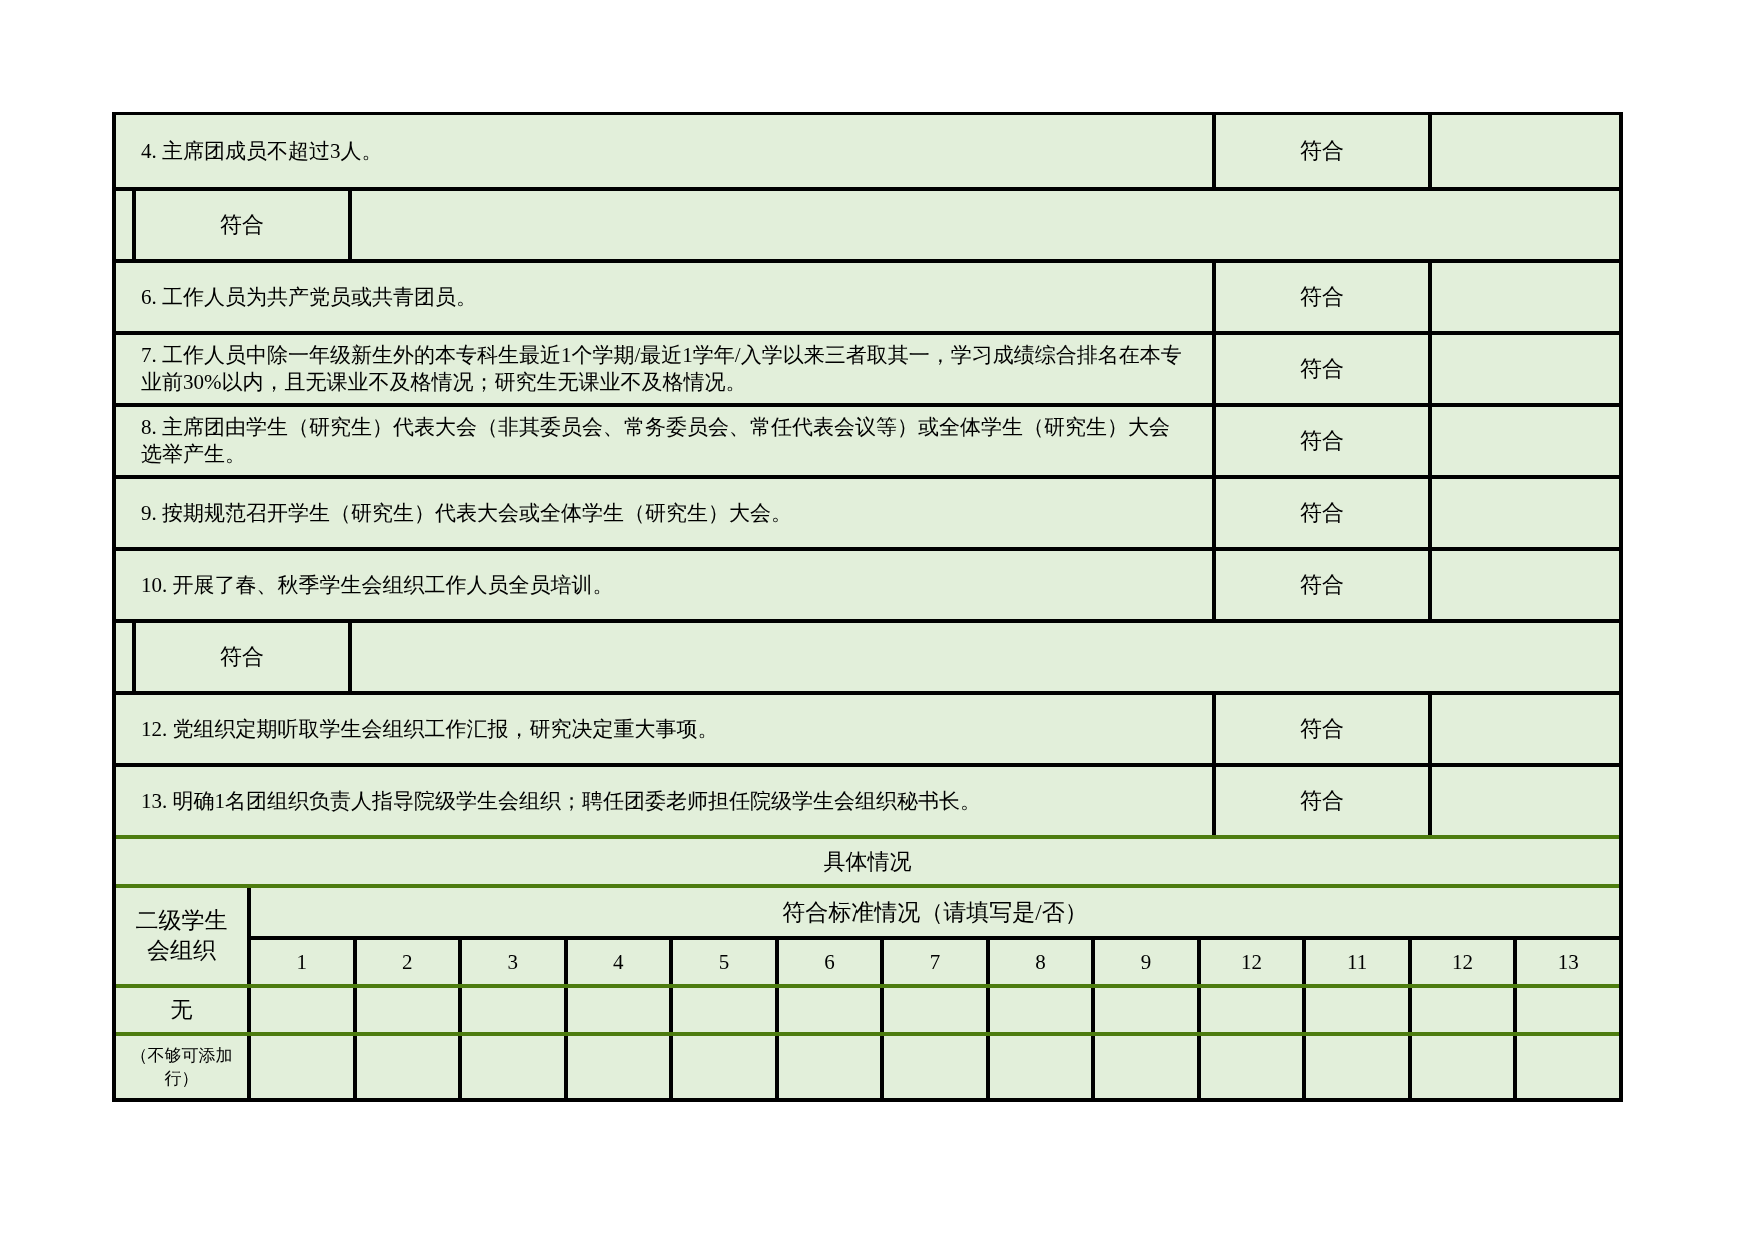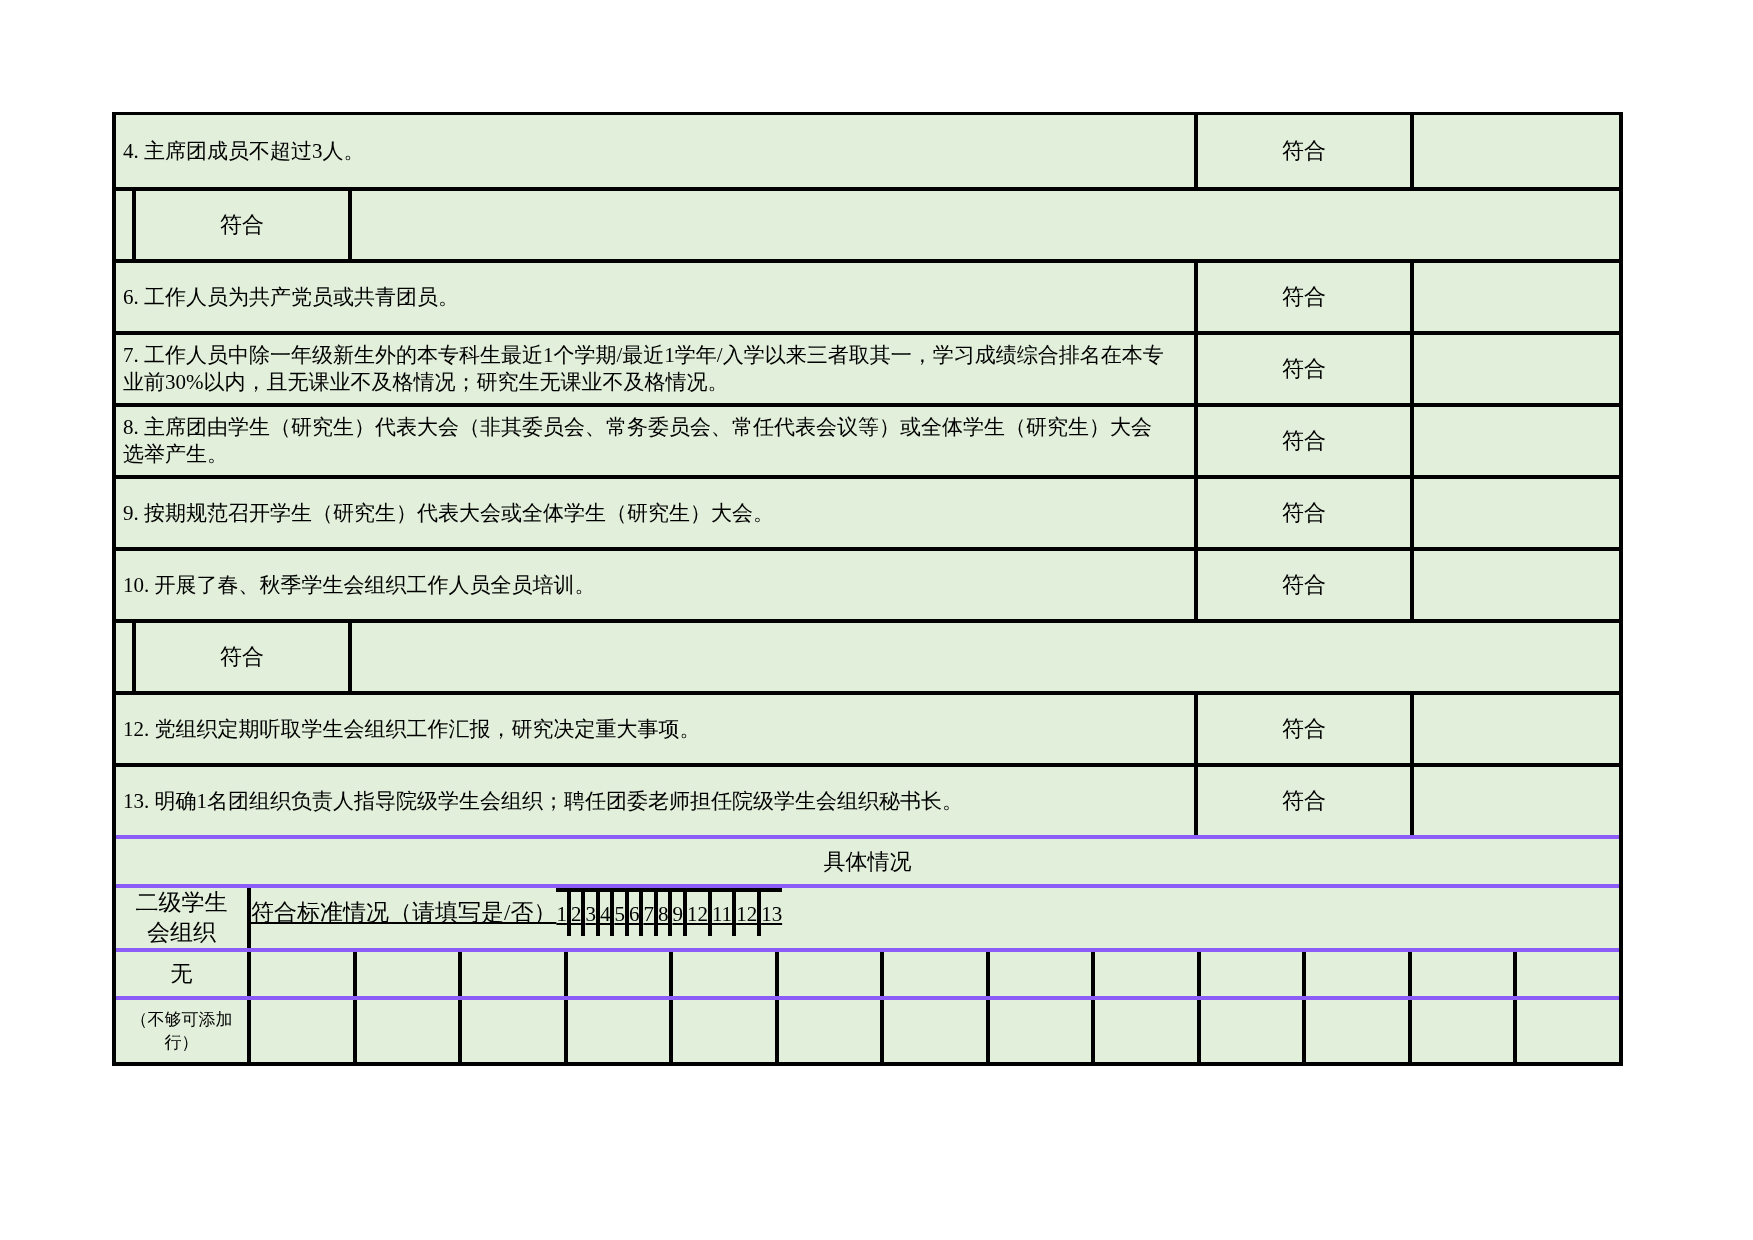--- a/index.html
+++ b/index.html
@@ -17,45 +17,46 @@
     background:#e2efda;
   }
   .crit-row{display:flex;height:72px;}
   .crit-row + .crit-row{border-top:4px solid #000;}
   .cell{display:flex;align-items:center;}
   .crit{
     width:1062px;flex:0 0 1062px;
     padding:2px 10px 2px 7px;
     font-size:21px;line-height:27px;
     text-align:left;
+    margin-left:18px;
   }
   .status{
     width:216px;flex:0 0 216px;
     border-left:4px solid #000;
     justify-content:center;
     font-size:22px;
     margin-left:16px;
   }
   .remark{
     flex:1;
     border-left:4px solid #000;
   }
-  .band{border-top:4px solid #8b5cf6;}
+  .band{border-top:4px solid #4d7c0f;}
   .section-title-row{
     height:49px;display:flex;align-items:center;justify-content:center;
     font-size:22px;
   }
   .bottom-head{display:flex;}
   .org-cell{
     width:131px;flex:0 0 131px;
     display:flex;align-items:center;justify-content:center;text-align:center;
     font-size:23px;line-height:30px;
     padding:0 13px;
   }
-  .right-col{flex:1;border-left:4px solid #000;display:flex;flex-direction:row;text-decoration:underline;}
+  .right-col{flex:1;border-left:4px solid #000;display:flex;flex-direction:column;}
   .hdr-row{
     height:48px;display:flex;align-items:center;justify-content:center;
     font-size:23px;
   }
   .num-row{height:48px;display:flex;border-top:4px solid #000;}
   .num-cell{
     flex:1;display:flex;align-items:center;justify-content:center;
     font-size:21px;
   }
   .num-cell + .num-cell{border-left:4px solid #000;}

